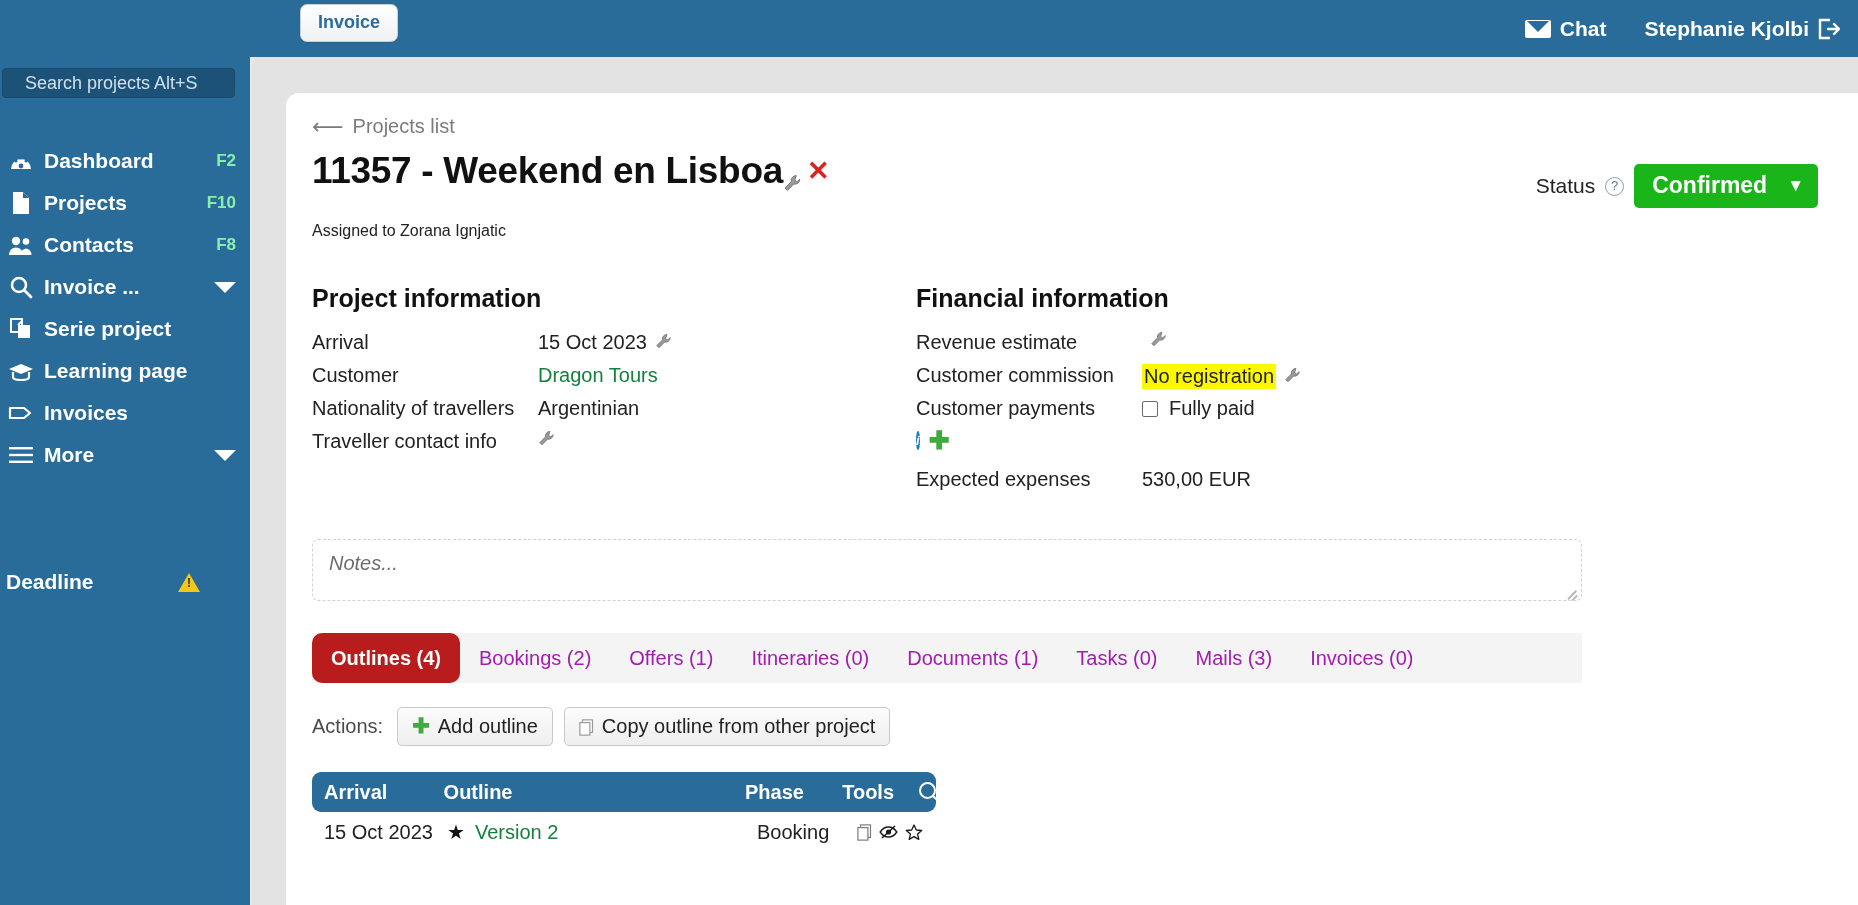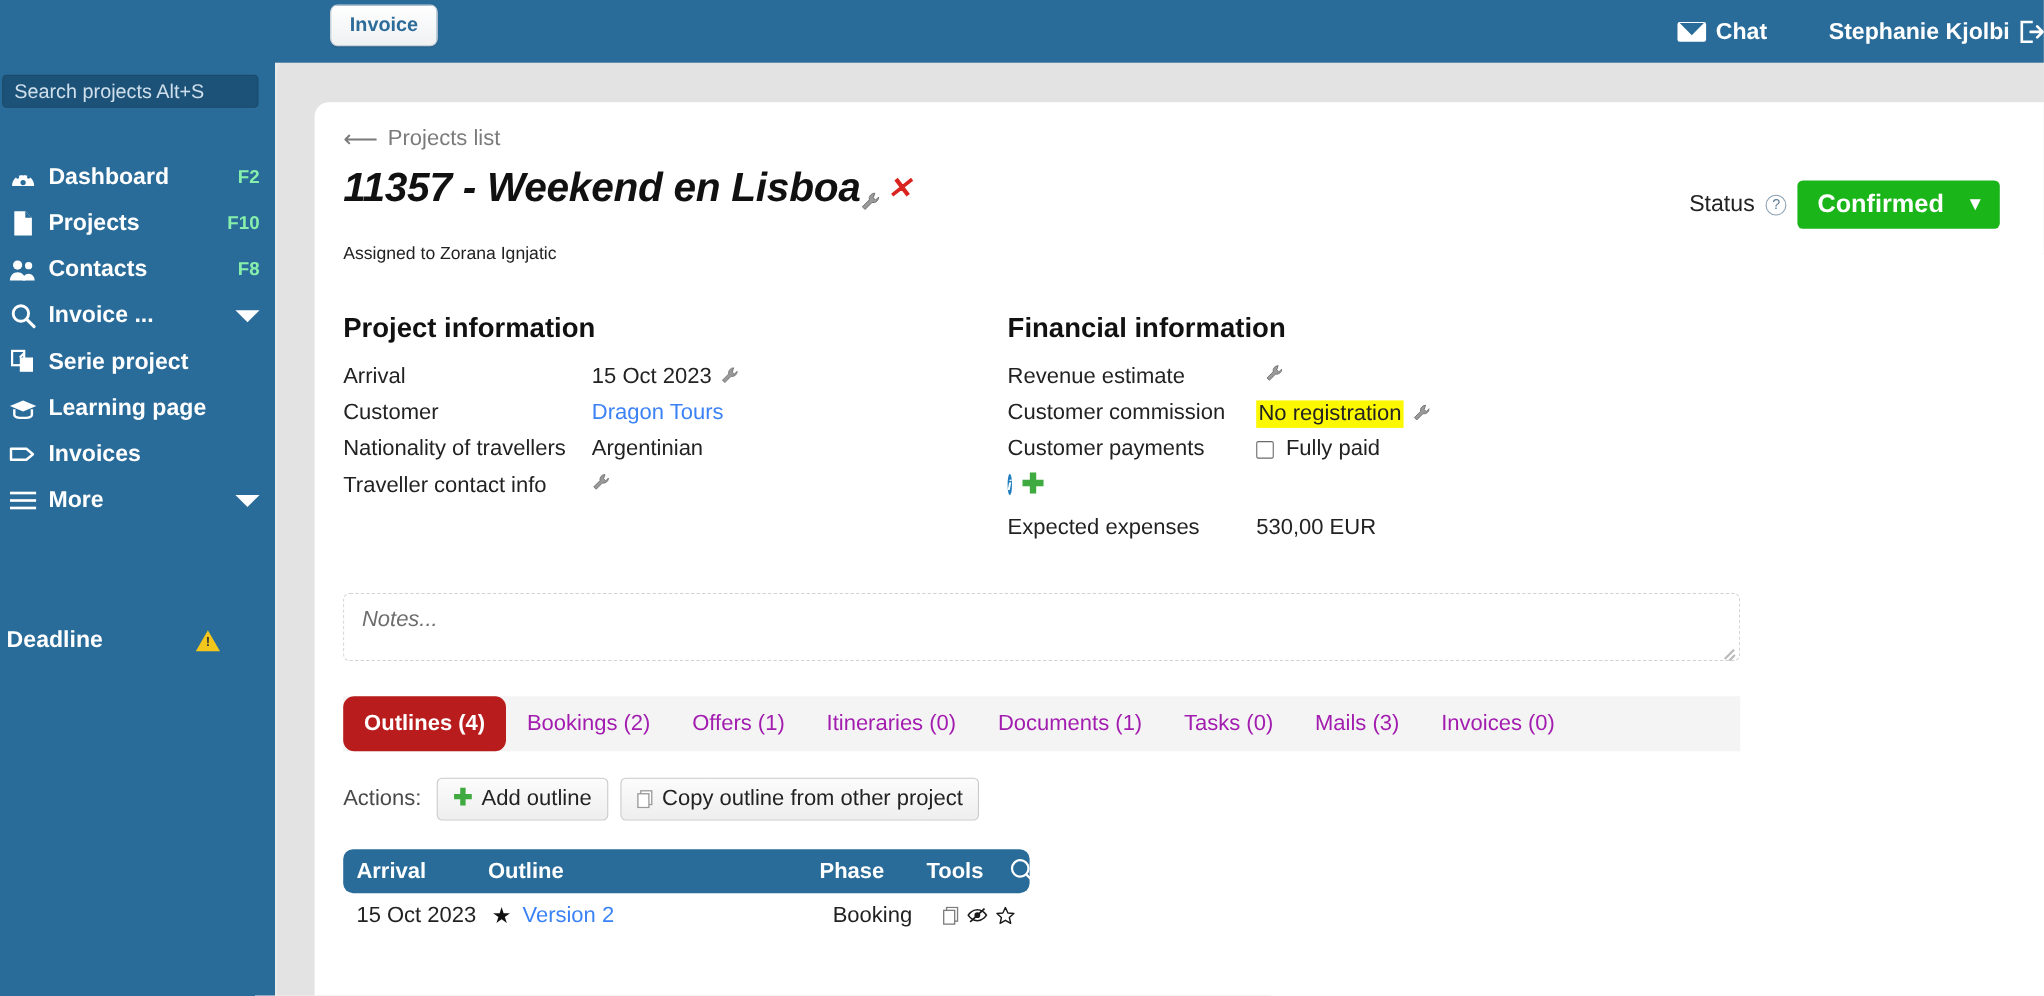--- a/index.html
+++ b/index.html
@@ -30,22 +30,22 @@
     position: absolute; left: 300px; top: 4px;
     background: linear-gradient(#ffffff, #eff1f3);
     border: 1px solid #c8d0d8;
     border-radius: 7px;
     padding: 7px 17px 8px;
     font-size: 18px; font-weight: 700; color: #2c6c99;
     cursor: pointer;
     box-shadow: 0 1px 1px rgba(0,0,0,.08);
   }
   .top-right {
-    position: absolute; right: 0; top: 0;
-    height: 57px; display: flex; align-items: center; gap: 56px;
+    position: absolute; right: 18px; top: 0;
+    height: 57px; display: flex; align-items: center; gap: 38px;
   }
   .top-chat, .top-user {
     display: flex; align-items: center; gap: 9px;
     color: #fff; font-size: 21px; font-weight: 700;
     cursor: pointer; white-space: nowrap;
   }
   .env-ico {
     width: 26px; height: 18px; position: relative;
     background: #fff; border-radius: 2px; display: inline-block;
   }
@@ -65,21 +65,21 @@
     background: #2a6c99;
     z-index: 20;
   }
   .search-box {
     position: absolute; left: 2px; top: 68px;
     width: 233px; height: 30px;
     background: #1d5278;
     border: 1px solid #1a4a6c;
     border-radius: 4px;
     color: #cfe0ec; font-size: 18px;
-    padding: 3px 10px;
+    padding: 3px 22px;
     display: flex; align-items: center;
     cursor: text;
   }
   .nav { position: absolute; top: 140px; left: 0; width: 250px; }
   .nav-item {
     display: flex; align-items: center;
     height: 42px; padding: 0 14px 0 6px;
     color: #ffffff; font-size: 21px; font-weight: 700;
     cursor: pointer; white-space: nowrap;
   }
@@ -139,21 +139,21 @@
     margin-bottom: 12px;
   }
   .arrow-left { font-size: 22px; color: #7b7b7b; line-height: 1; }
 
   .title-row {
     display: flex; align-items: flex-start; justify-content: space-between;
   }
   .proj-title {
     font-size: 37px; font-weight: 700; color: #111;
     letter-spacing: -.3px; line-height: 1.15;
-    display: flex; align-items: center; font-style: italic;
+    display: flex; align-items: center;
   }
   .wrench {
     display: inline-block; width: 20px; height: 20px;
     transform: rotate(0deg);
   }
   .xmark {
     color: #d9241f; font-size: 27px; font-weight: 700;
     margin-left: 4px; cursor: pointer; line-height: 1;
   }
   .status-wrap {
@@ -185,21 +185,21 @@
   .col-h {
     font-size: 25px; font-weight: 700; color: #111;
     margin-bottom: 18px;
   }
   .row {
     display: flex; align-items: flex-start;
     min-height: 33px; font-size: 20px; color: #222;
   }
   .row .k { width: 226px; min-width: 226px; }
   .row .v { display: flex; align-items: center; gap: 8px; }
-  .link { color: #3b82f6; cursor: pointer; }
+  .link { color: #15803d; cursor: pointer; }
   .hl { background: #fcf802; padding: 1px 2px; }
   .cbx {
     width: 16px; height: 16px; border: 1.6px solid #6b6b6b;
     background: #fff; display: inline-block; border-radius: 2px;
     cursor: pointer; margin-right: 3px;
   }
   .icon-info {
     width: 19px; height: 19px; border-radius: 50%;
     background: #1f7ec0; color: #fff; font-size: 13px;
     font-weight: 700; font-style: italic;

